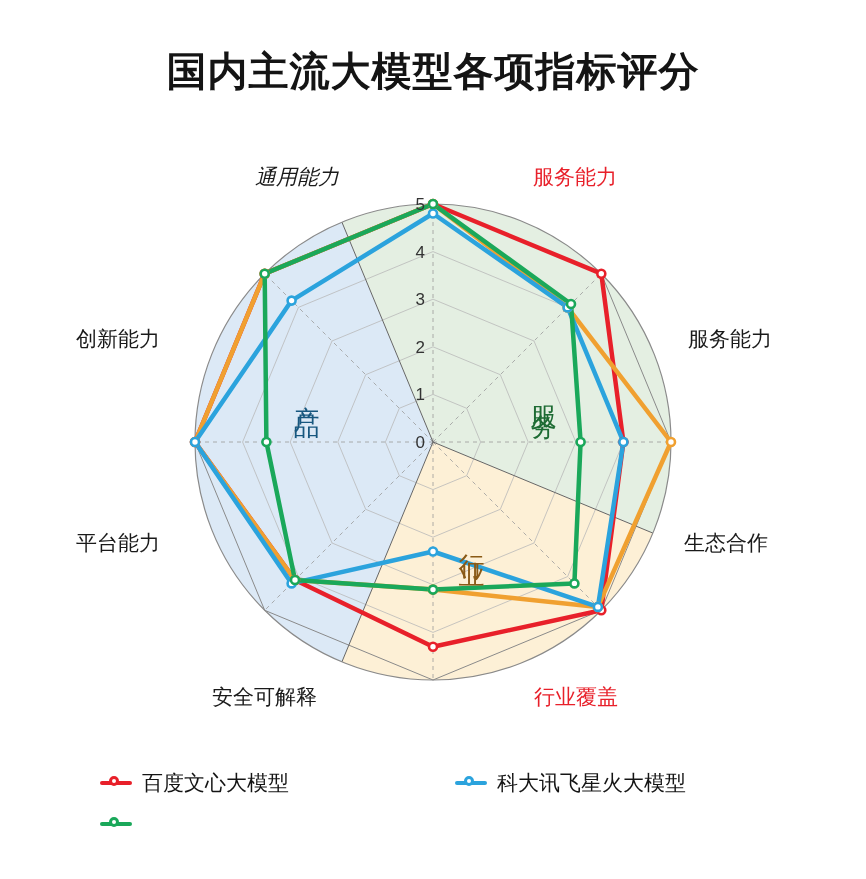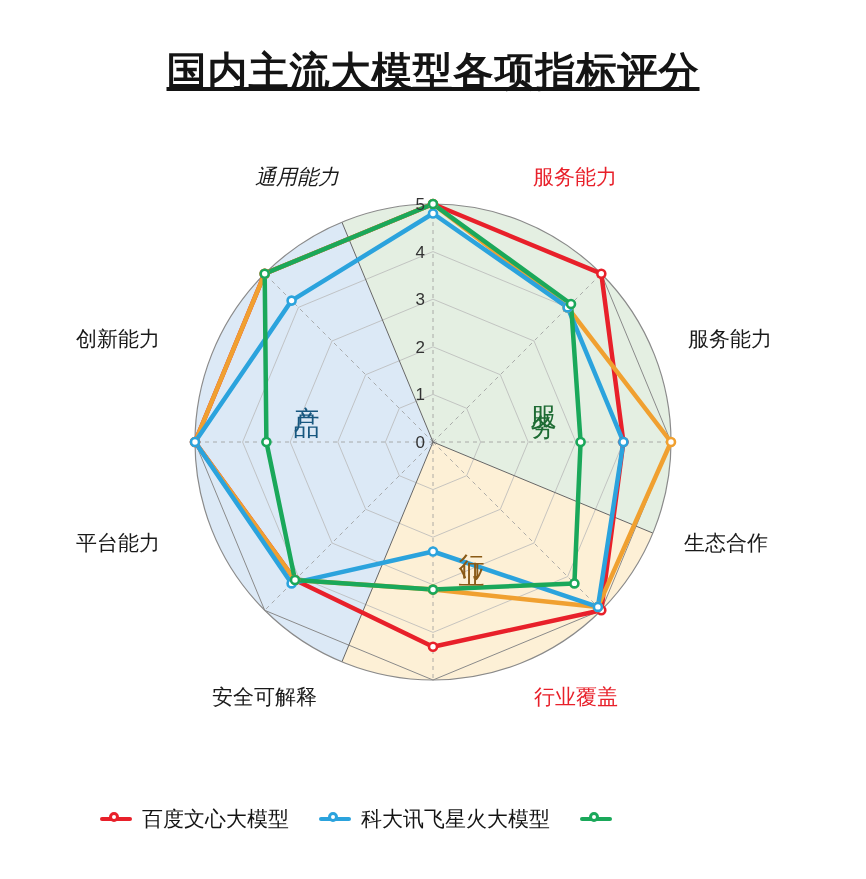--- a/index.html
+++ b/index.html
@@ -13,21 +13,20 @@
   }
   #stage{position:relative;width:866px;height:879px;}
   #title{
     position:absolute;left:0;top:44px;width:866px;
     text-align:center;
     font-size:40px;
     font-weight:bold;
     letter-spacing:1px;
     color:#141414;
     font-family:"Liberation Sans","DejaVu Sans",sans-serif;
-    text-decoration:underline;
   }
   #chart-svg{position:absolute;left:0;top:0;}
   .axis-label{
     position:absolute;
     font-size:21px;
     color:#1a1a1a;
     white-space:nowrap;
     font-family:"Liberation Sans","DejaVu Sans",sans-serif;
   }
   .axis-label.hl{color:#e8202a;}
@@ -35,23 +34,23 @@
     position:absolute;
     font-size:26px;
     font-weight:500;
     writing-mode:vertical-rl;
     text-orientation:upright;
     letter-spacing:8px;
     white-space:nowrap;
     font-family:"Liberation Sans","DejaVu Sans",sans-serif;
   }
   #legend{
-    position:absolute;left:100px;top:798px;width:680px;
+    position:absolute;left:100px;top:762px;width:680px;
     display:grid;
-    grid-template-columns:1fr 1fr 1fr 1fr;
+    grid-template-columns:1fr 1fr;
     grid-auto-rows:41px;
     align-items:center;
     column-gap:30px;
   }
   .legend-item{display:flex;align-items:center;gap:10px;}
   .legend-text{font-size:21px;color:#141414;white-space:nowrap;}
   .legend-mark{width:32px;height:16px;position:relative;flex:0 0 32px;}
   .legend-mark i{
     position:absolute;left:0;top:6px;width:32px;height:4px;border-radius:2px;display:block;
   }

